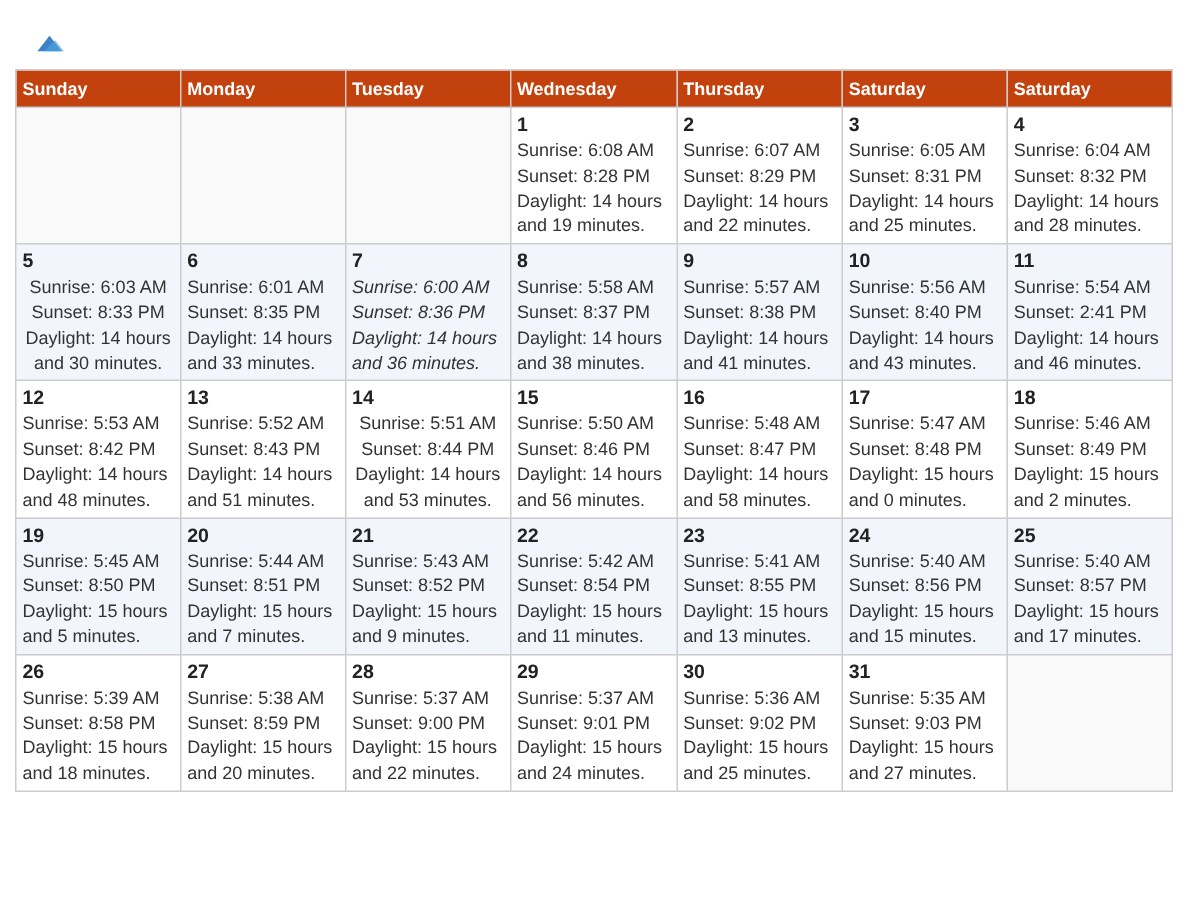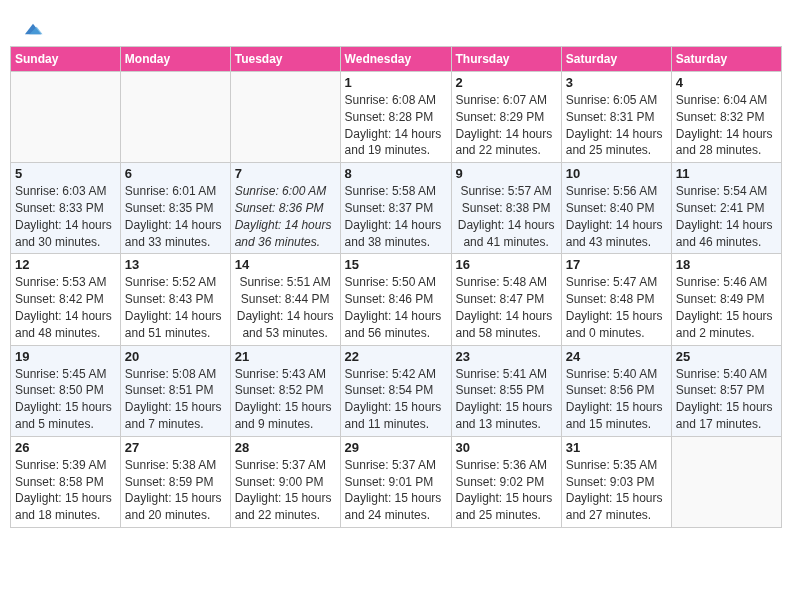--- a/index.html
+++ b/index.html
@@ -49,21 +49,21 @@
       font-size: 15px;
       color: #555;
       margin-top: 2px;
     }
     .calendar {
       width: 100%;
       border-collapse: collapse;
       margin-top: 6px;
     }
     .calendar th {
-      background-color: #ec4899;
+      background-color: #c2410c;
       color: #fff;
       font-size: 12px;
       font-weight: bold;
       padding: 5px 4px;
       text-align: left;
       border: 1px solid #ccc;
     }
     .calendar td {
       vertical-align: top;
       border: 1px solid #ccc;
@@ -156,21 +156,21 @@
           <div class="day-number">4</div>
           <div class="day-info" style="white-space: pre-line;">Sunrise: 6:04 AM
 Sunset: 8:32 PM
 Daylight: 14 hours
 and 28 minutes.</div>
         </td>
       </tr>
       <tr class="row-alt">
         <td>
           <div class="day-number">5</div>
-          <div class="day-info" style="white-space: pre-line;">Sunrise: 6:03 AM
+          <div class="day-info" style="white-space: pre-line; text-align: center;">Sunrise: 6:03 AM
 Sunset: 8:33 PM
 Daylight: 14 hours
 and 30 minutes.</div>
         </td>
         <td>
           <div class="day-number">6</div>
           <div class="day-info" style="white-space: pre-line;">Sunrise: 6:01 AM
 Sunset: 8:35 PM
 Daylight: 14 hours
 and 33 minutes.</div>
@@ -184,21 +184,21 @@
         </td>
         <td>
           <div class="day-number">8</div>
           <div class="day-info" style="white-space: pre-line;">Sunrise: 5:58 AM
 Sunset: 8:37 PM
 Daylight: 14 hours
 and 38 minutes.</div>
         </td>
         <td>
           <div class="day-number">9</div>
-          <div class="day-info" style="white-space: pre-line; text-align: center;">Sunrise: 5:57 AM
+          <div class="day-info" style="white-space: pre-line;">Sunrise: 5:57 AM
 Sunset: 8:38 PM
 Daylight: 14 hours
 and 41 minutes.</div>
         </td>
         <td>
           <div class="day-number">10</div>
           <div class="day-info" style="white-space: pre-line;">Sunrise: 5:56 AM
 Sunset: 8:40 PM
 Daylight: 14 hours
 and 43 minutes.</div>
@@ -265,21 +265,21 @@
       <tr class="row-alt">
         <td>
           <div class="day-number">19</div>
           <div class="day-info" style="white-space: pre-line;">Sunrise: 5:45 AM
 Sunset: 8:50 PM
 Daylight: 15 hours
 and 5 minutes.</div>
         </td>
         <td>
           <div class="day-number">20</div>
-          <div class="day-info" style="white-space: pre-line;">Sunrise: 5:08 AM
+          <div class="day-info" style="white-space: pre-line;">Sunrise: 5:44 AM
 Sunset: 8:51 PM
 Daylight: 15 hours
 and 7 minutes.</div>
         </td>
         <td>
           <div class="day-number">21</div>
           <div class="day-info" style="white-space: pre-line;">Sunrise: 5:43 AM
 Sunset: 8:52 PM
 Daylight: 15 hours
 and 9 minutes.</div>

